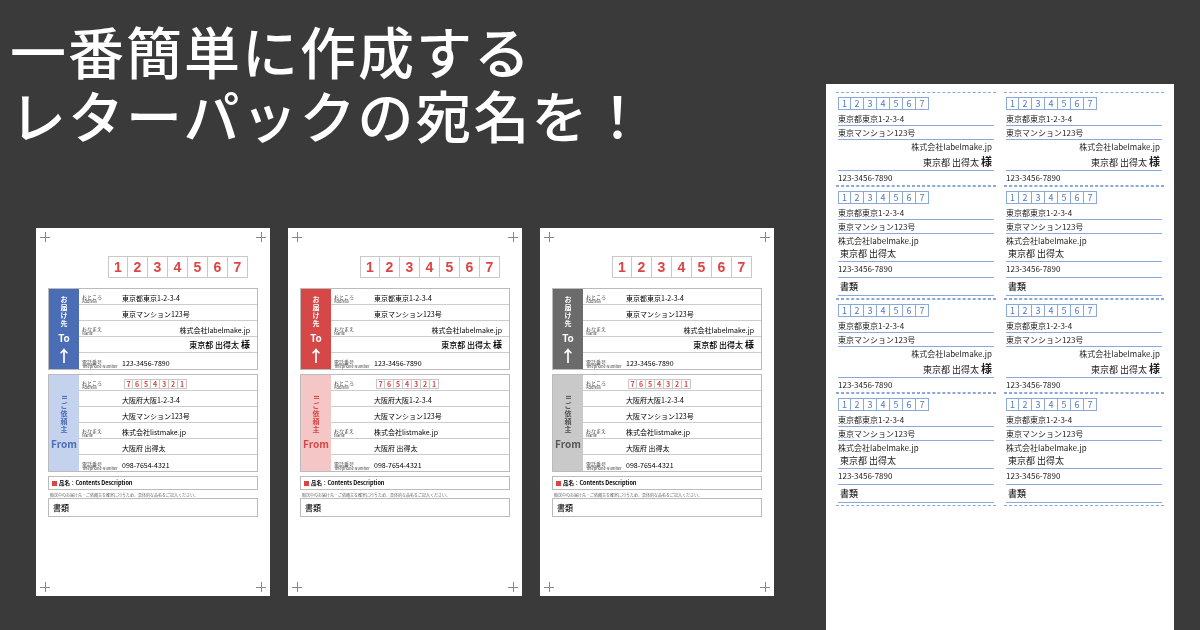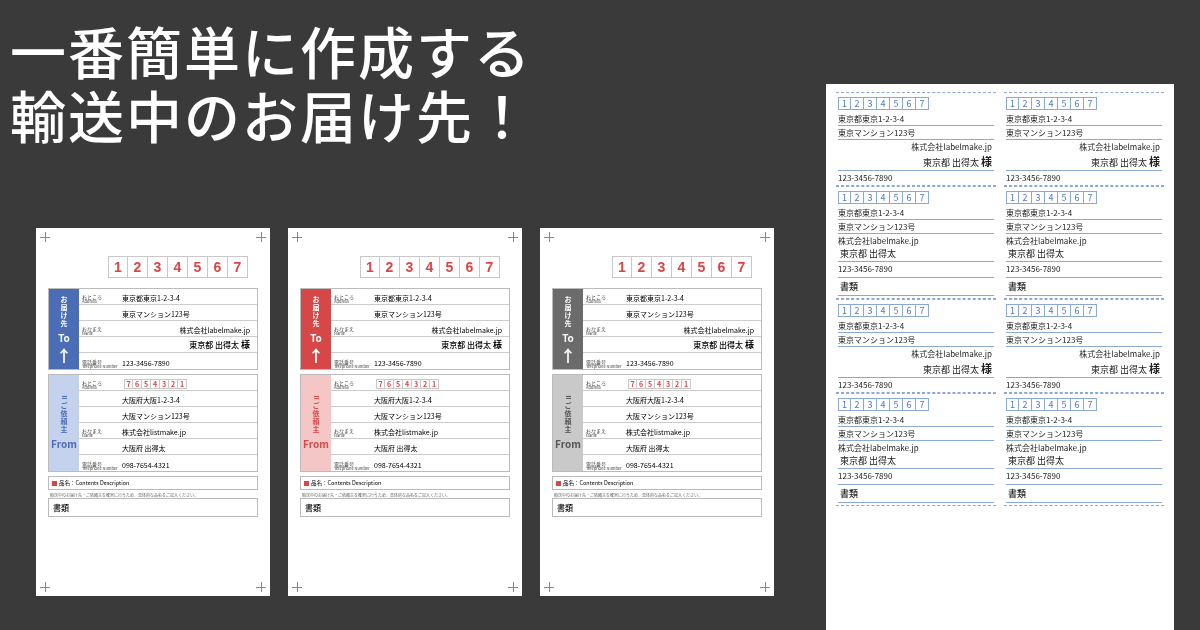--- a/index.html
+++ b/index.html
@@ -92,21 +92,21 @@
   .lbl .sub { font-size:4px; display:block; }
   .val { font-size:7px; flex:1; }
   .val.big { font-size:8px; font-weight:500; }
   .val.right { text-align:right; padding-right:4px; }
   .sama { font-size:9px; font-weight:bold; margin-left:2px; }
   .postal-sm { display:inline-flex; margin-left:2px; }
   .postal-sm .sd { border:1px solid #c8c8c8; width:9px; height:10px; font-size:7px; color:#d44; font-weight:bold; display:flex;align-items:center;justify-content:center; }
   .postal-sm .sd + .sd { border-left:none; }
 
   .contents-row { border:1px solid #bbb; padding:2px 3px; margin-bottom:2px; font-size:5px; }
-  .contents-row .hd { font-weight:normal; font-size:5.5px; }
+  .contents-row .hd { font-weight:bold; font-size:5.5px; }
   .contents-row .red-sq { display:inline-block; width:5px; height:5px; background:#d44; margin-right:2px; vertical-align:middle; }
   .category { border:1px solid #bbb; padding:3px 4px; font-size:8px; font-weight:500; }
   .note { font-size:4px; color:#666; margin-top:1px; padding:0 2px; }
 
   
   .label-sheet {
     position:absolute;
     top: 84px;
     right: 26px;
     width: 348px;
@@ -136,21 +136,21 @@
   .label .tel { font-size:8px; padding-top:1px; }
   .label .cat { border-top:1px solid #8aa8d8; border-bottom:1px solid #8aa8d8; padding:2px; font-size:9px; font-weight:500; margin-top:3px;}
   .label.compact .company { text-align:left; }
   .label.compact .name-row { text-align:left; }
 </style>
 </head>
 <body>
 
 <div class="headline">
   <div>一番簡単に作成する</div>
-  <div>輸送中のお届け先！</div>
+  <div>レターパックの宛名を！</div>
 </div>
 
 <div class="forms-row" id="forms-row">
   <div class="form-sheet theme-blue">
     <span class="crop c-tl"></span>
       <span class="crop c-tr"></span>
       <span class="crop c-bl"></span>
       <span class="crop c-br"></span>
     <div class="postal-box">
         <span class="d">1</span>

